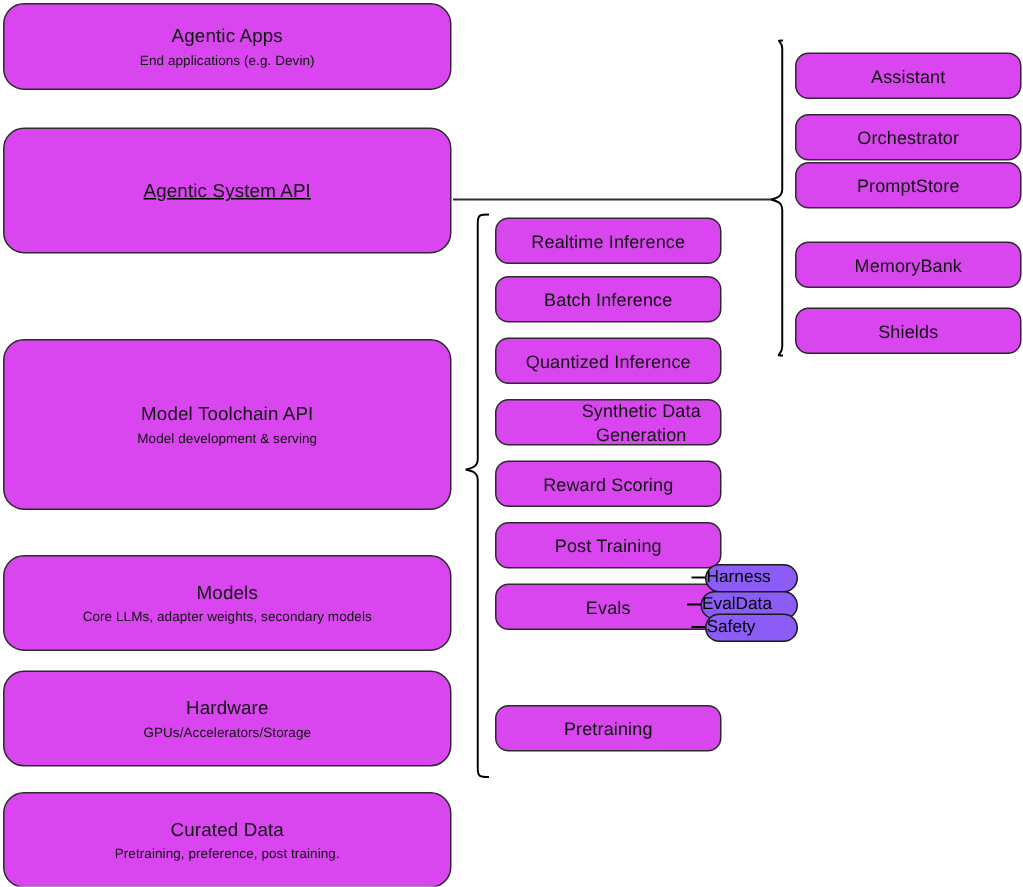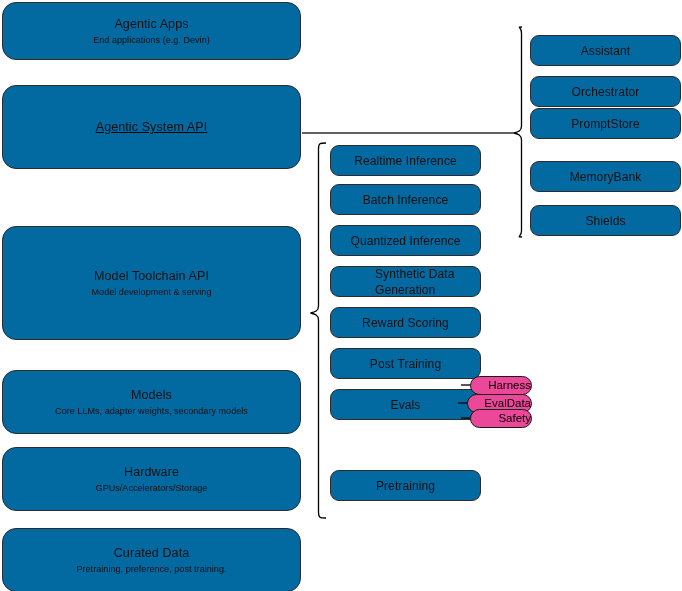--- a/index.html
+++ b/index.html
@@ -20,27 +20,28 @@
     position: absolute;
     left: 0; top: 0;
     width: 682px;
     height: 591px;
   }
 
   
   .box {
     position: absolute;
     box-sizing: border-box;
-    background: #0369a1;
+    background: #d946ef;
     border: 1.3px solid #2b2b2b;
     border-radius: 12px;
     display: flex;
     flex-direction: column;
     align-items: center;
     justify-content: center;
+    text-align: center;
   }
 
   .box .title {
     font-size: 12.5px;
     line-height: 16px;
     color: #111111;
     letter-spacing: 0.1px;
   }
   .box .subtitle {
     font-size: 9px;
@@ -65,26 +66,26 @@
   }
   .pill-box .title { font-size: 12px; }
 
   .mid-box { left: 330px; width: 151px; }
   .right-box { left: 530px; width: 151px; }
 
   
   .tiny-pill {
     position: absolute;
     box-sizing: border-box;
-    background: #ec4899;
+    background: #8b5cf6;
     border: 1.4px solid #1a1a1a;
     border-radius: 999px;
     display: flex;
     align-items: center;
-    justify-content: flex-end;
+    justify-content: flex-start;
     font-size: 11.5px;
     line-height: 11.5px;
     color: #000000;
     z-index: 20;
   }
 
   
   #connectors {
     position: absolute;
     left: 0; top: 0;

